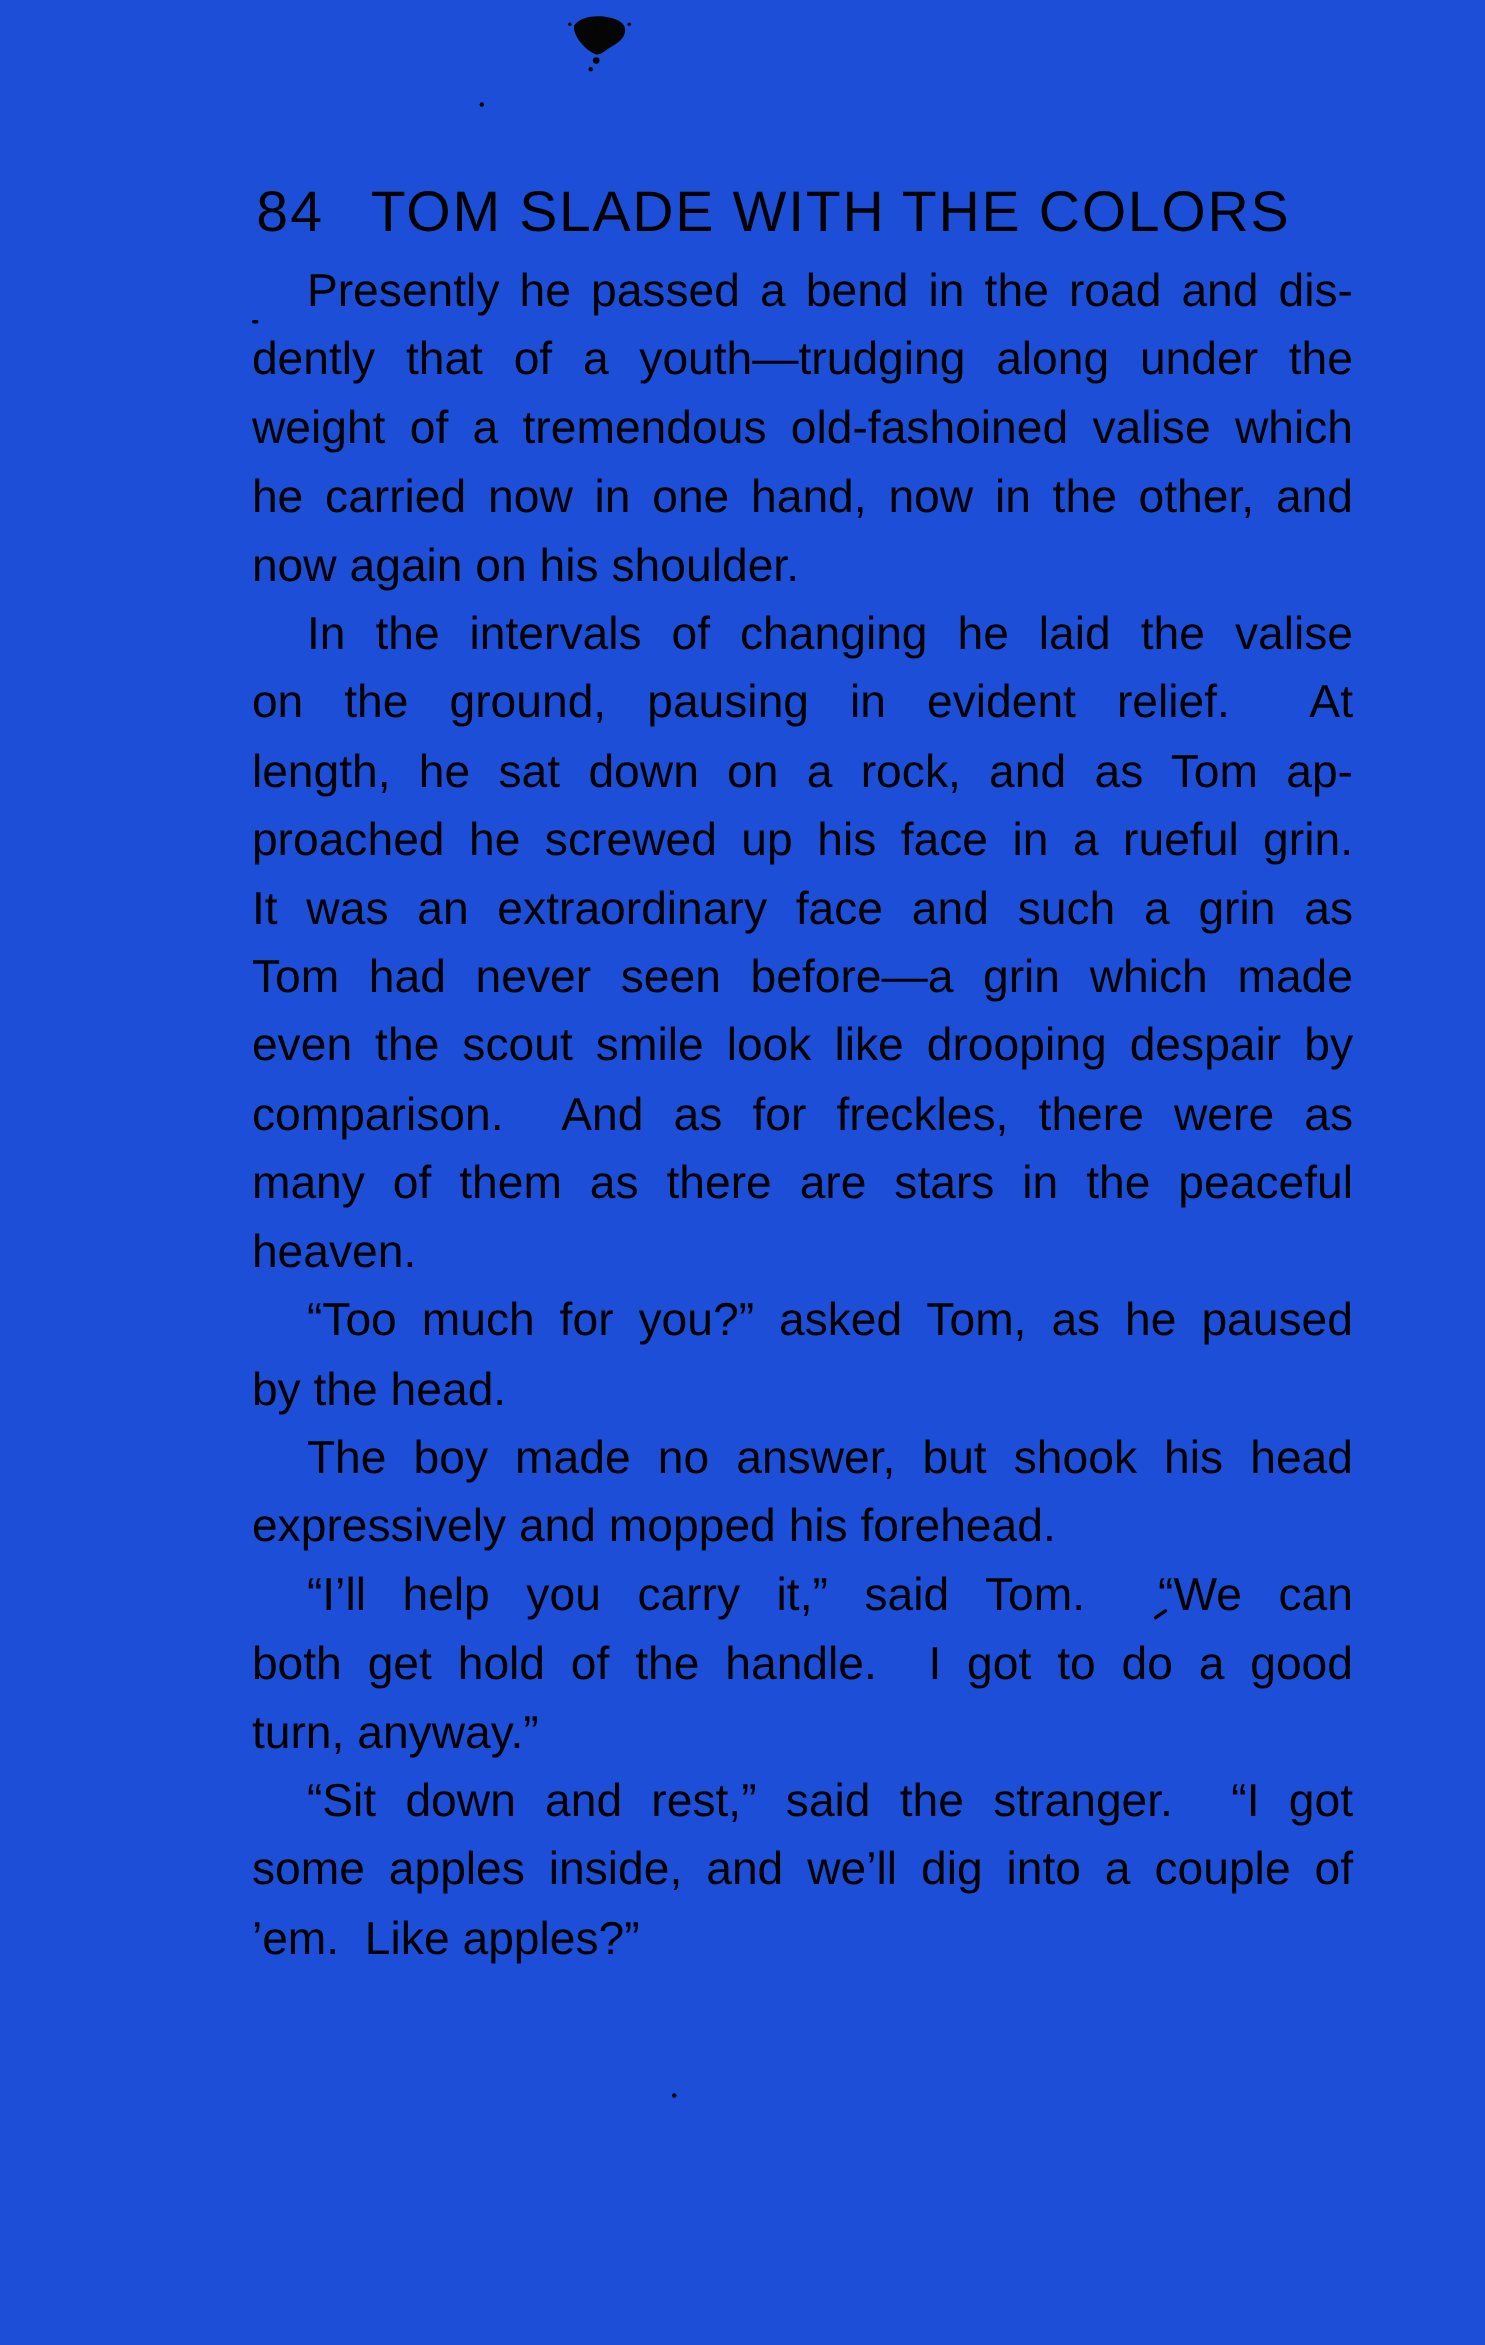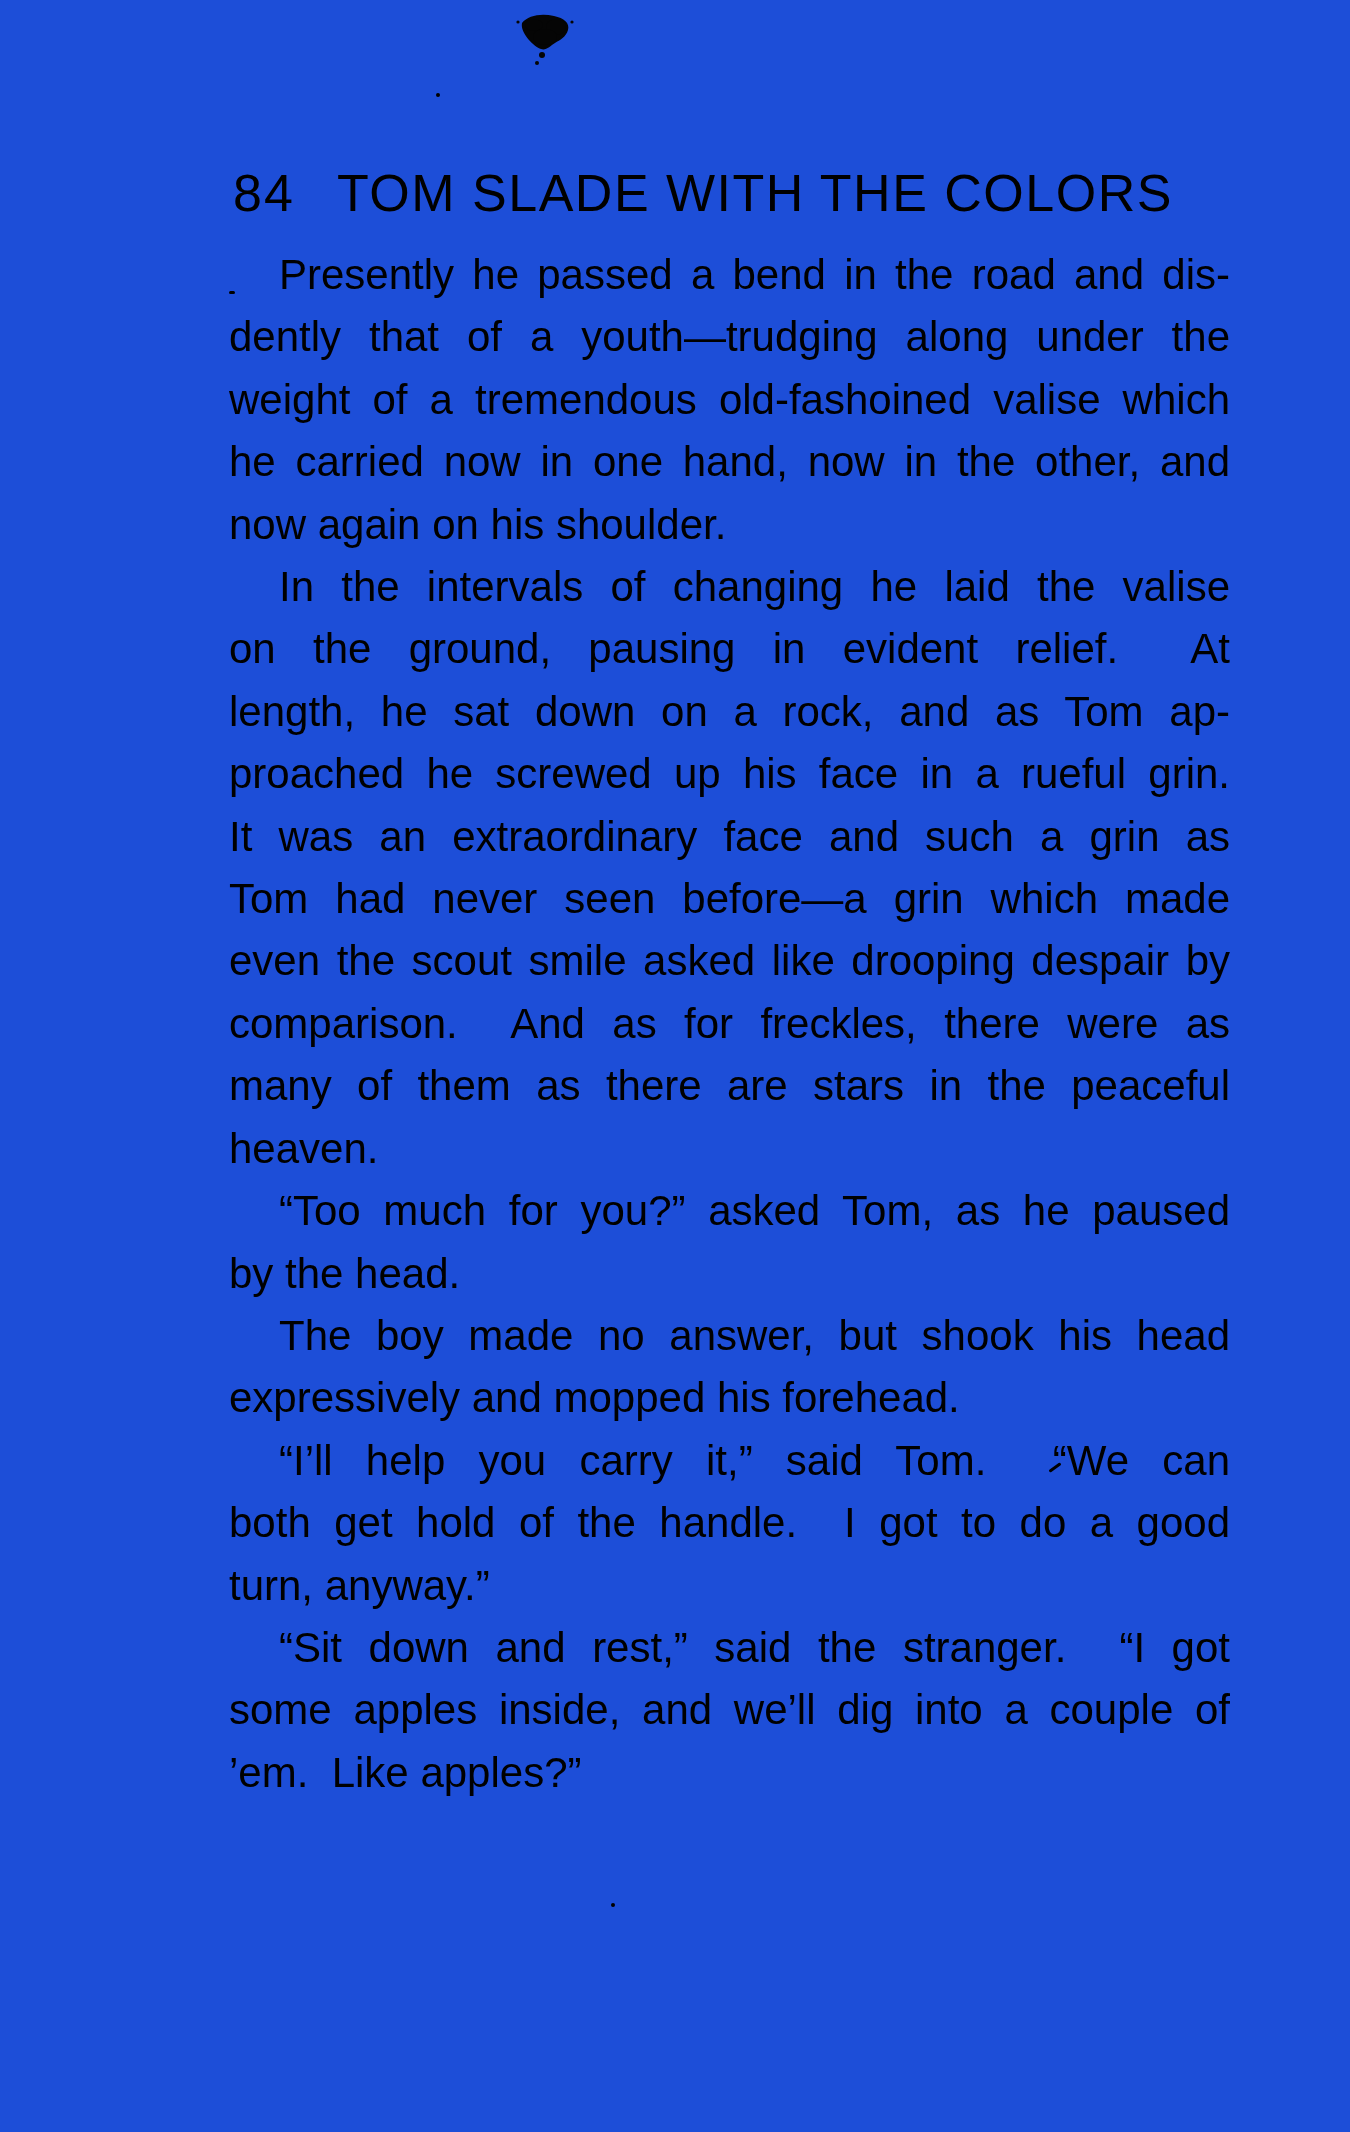--- a/index.html
+++ b/index.html
@@ -34,21 +34,21 @@
   }
   .running-title {
     position: absolute;
     left: 108px;
     top: 0;
     letter-spacing: 1.5px;
   }
   .text-block {
     position: absolute;
     left: 229px;
-    top: 244px;
+    top: 233px;
     width: 1001px;
   }
   .paragraph { margin: 0; }
   .line {
     font-size: 42px;
     line-height: 62.4px;
     text-align: justify;
     text-align-last: justify;
     white-space: normal;
   }
@@ -103,21 +103,21 @@
         <div class="line">he carried now in one hand, now in the other, and</div>
         <div class="line last">now again on his shoulder.</div>
       </div>
       <div class="paragraph">
         <div class="line indent">In the intervals of changing he laid the valise</div>
         <div class="line">on the ground, pausing in evident relief.&nbsp; At</div>
         <div class="line">length, he sat down on a rock, and as Tom ap-</div>
         <div class="line">proached he screwed up his face in a rueful grin.</div>
         <div class="line">It was an extraordinary face and such a grin as</div>
         <div class="line">Tom had never seen before—a grin which made</div>
-        <div class="line">even the scout smile asked like drooping despair by</div>
+        <div class="line">even the scout smile look like drooping despair by</div>
         <div class="line">comparison.&nbsp; And as for freckles, there were as</div>
         <div class="line">many of them as there are stars in the peaceful</div>
         <div class="line last">heaven.</div>
       </div>
       <div class="paragraph">
         <div class="line indent">“Too much for you?” asked Tom, as he paused</div>
         <div class="line last">by the head.</div>
       </div>
       <div class="paragraph">
         <div class="line indent">The boy made no answer, but shook his head</div>

